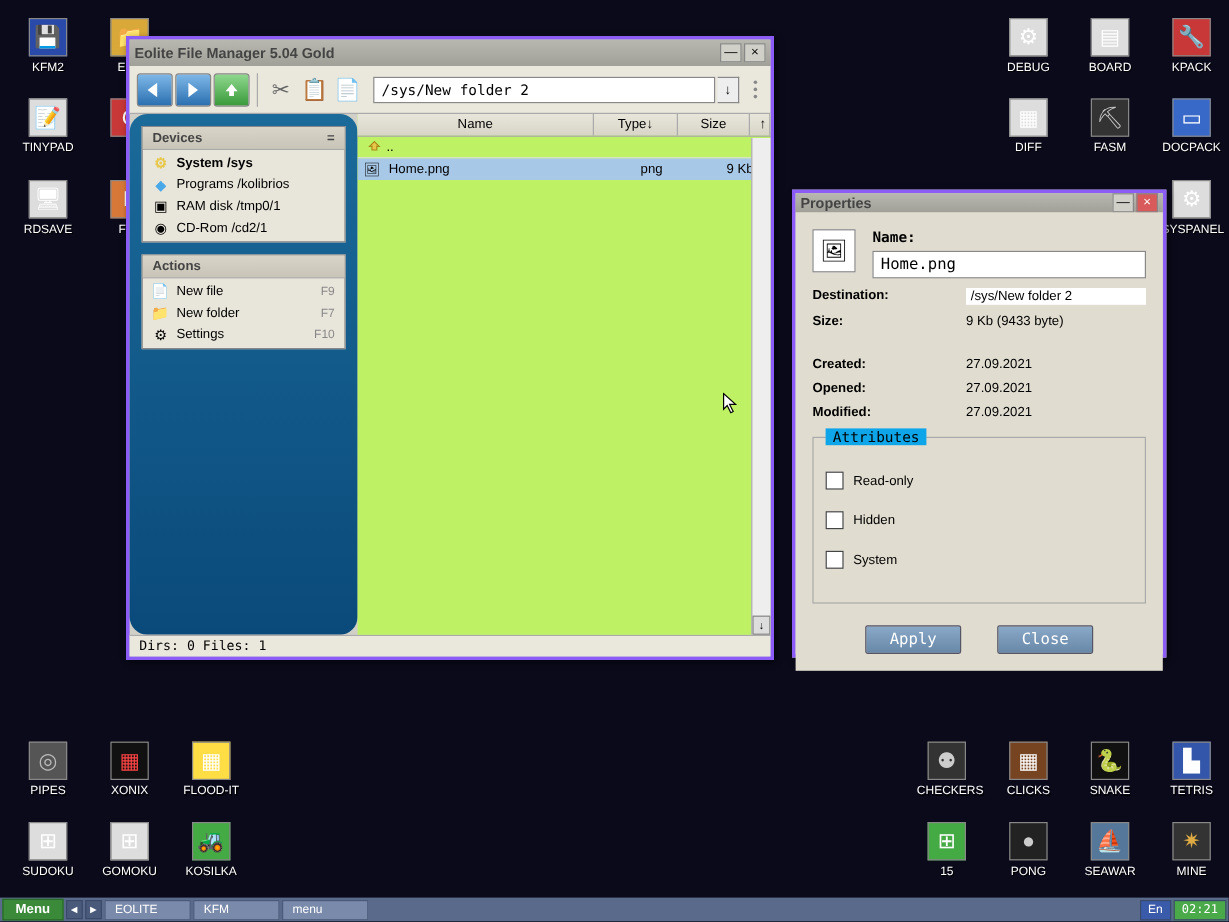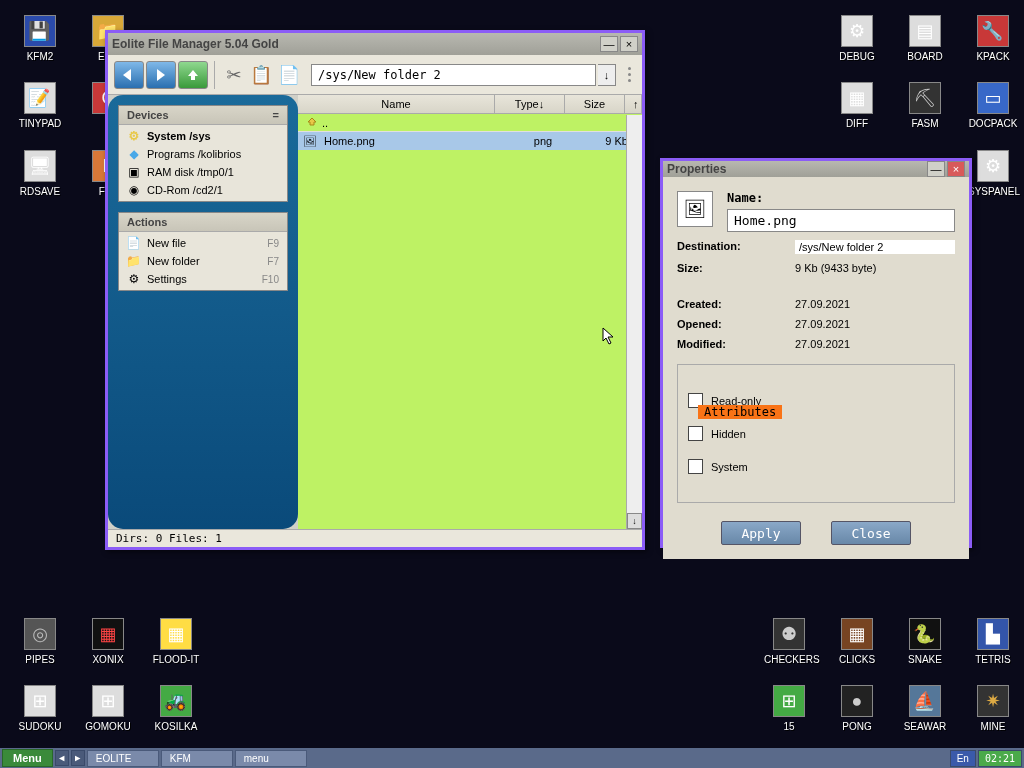--- a/index.html
+++ b/index.html
@@ -62,25 +62,25 @@
 .cursor { position:absolute; left:602px; top:327px; font-size:16px; color:#000; z-index:50; pointer-events:none; }
 
 .props { left:660px; top:158px; width:312px; height:390px; display:flex; flex-direction:column; }
 .props-body { flex:1; background:#e0dccf; padding:14px; display:flex; flex-direction:column; gap:8px; }
 .props-top { display:flex; gap:14px; align-items:flex-start; }
 .thumb { width:36px; height:36px; background:#fff; border:1px solid #888; display:flex; align-items:center; justify-content:center; font-size:18px; }
 .namefield { flex:1; }
 .namefield .nlabel { font-weight:bold; font-family:monospace; font-size:12px; margin-bottom:4px; }
 .namefield input { width:100%; background:#fff; border:1px solid #888; padding:3px 6px; font-family:monospace; font-size:13px; }
 .mrow { display:flex; font-family:monospace; font-size:13px; }
-.mrow .mk { width:118px; font-weight:bold; }
+.mrow .mk { width:128px; font-weight:bold; }
 .mrow .mv { flex:1; }
 .destval { background:#fff; padding:1px 4px; }
 .fieldset { border:1px solid #aaa; padding:10px; position:relative; margin-top:6px; }
-.fieldset .legend { position:absolute; top:-8px; left:20px; background:#f97316; padding:0 6px; font-family:monospace; font-size:12px;margin-top:48px; }
+.fieldset .legend { position:absolute; top:-8px; left:10px; background:#0ea5e9; padding:0 6px; font-family:monospace; font-size:12px; }
 .cbrow { display:flex; align-items:center; gap:8px; margin:18px 0; font-family:monospace; font-size:13px; }
 .cbox { width:15px; height:15px; background:#fff; border:1px solid #444; cursor:pointer; }
 .btnrow { display:flex; justify-content:center; gap:30px; margin-top:auto; padding-top:10px; }
 .pbtn { width:80px; height:24px; background:linear-gradient(#8aa8c8,#6888a8); border:1px solid #556; color:#fff; font-family:monospace; font-size:13px; cursor:pointer; border-radius:2px; }
 
 .taskbar { position:absolute; bottom:0; left:0; right:0; height:20px; background:#5a6a8a; display:flex; align-items:center; padding:0 2px; gap:2px; }
 .menubtn { background:#3a8a3a; color:#fff; padding:2px 10px; border:1px solid #286828; cursor:pointer; font-weight:bold; }
 .tasknav { width:14px; height:16px; background:#4a5a7a; border:1px solid #3a4a6a; display:flex; align-items:center; justify-content:center; color:#fff; font-size:9px; cursor:pointer; }
 .task { background:#7a8aaa; border:1px solid #4a5a7a; padding:2px 8px; color:#fff; width:72px; font-size:10px; cursor:pointer; text-transform:uppercase; }
 .tray { margin-left:auto; display:flex; gap:2px; }

